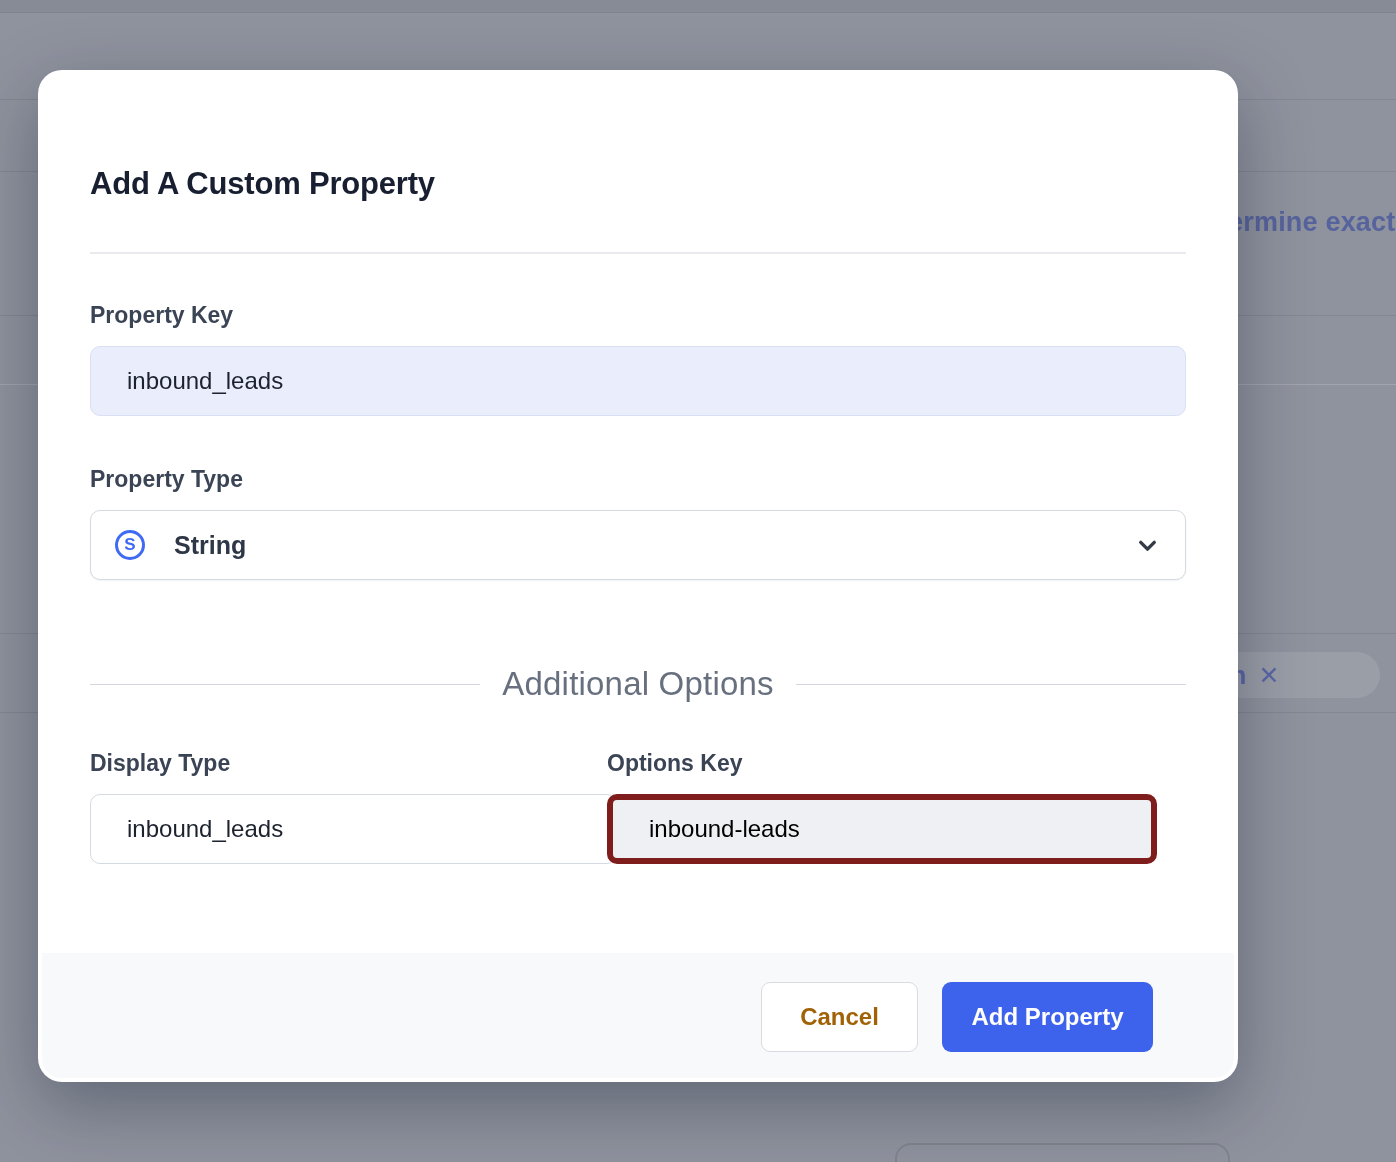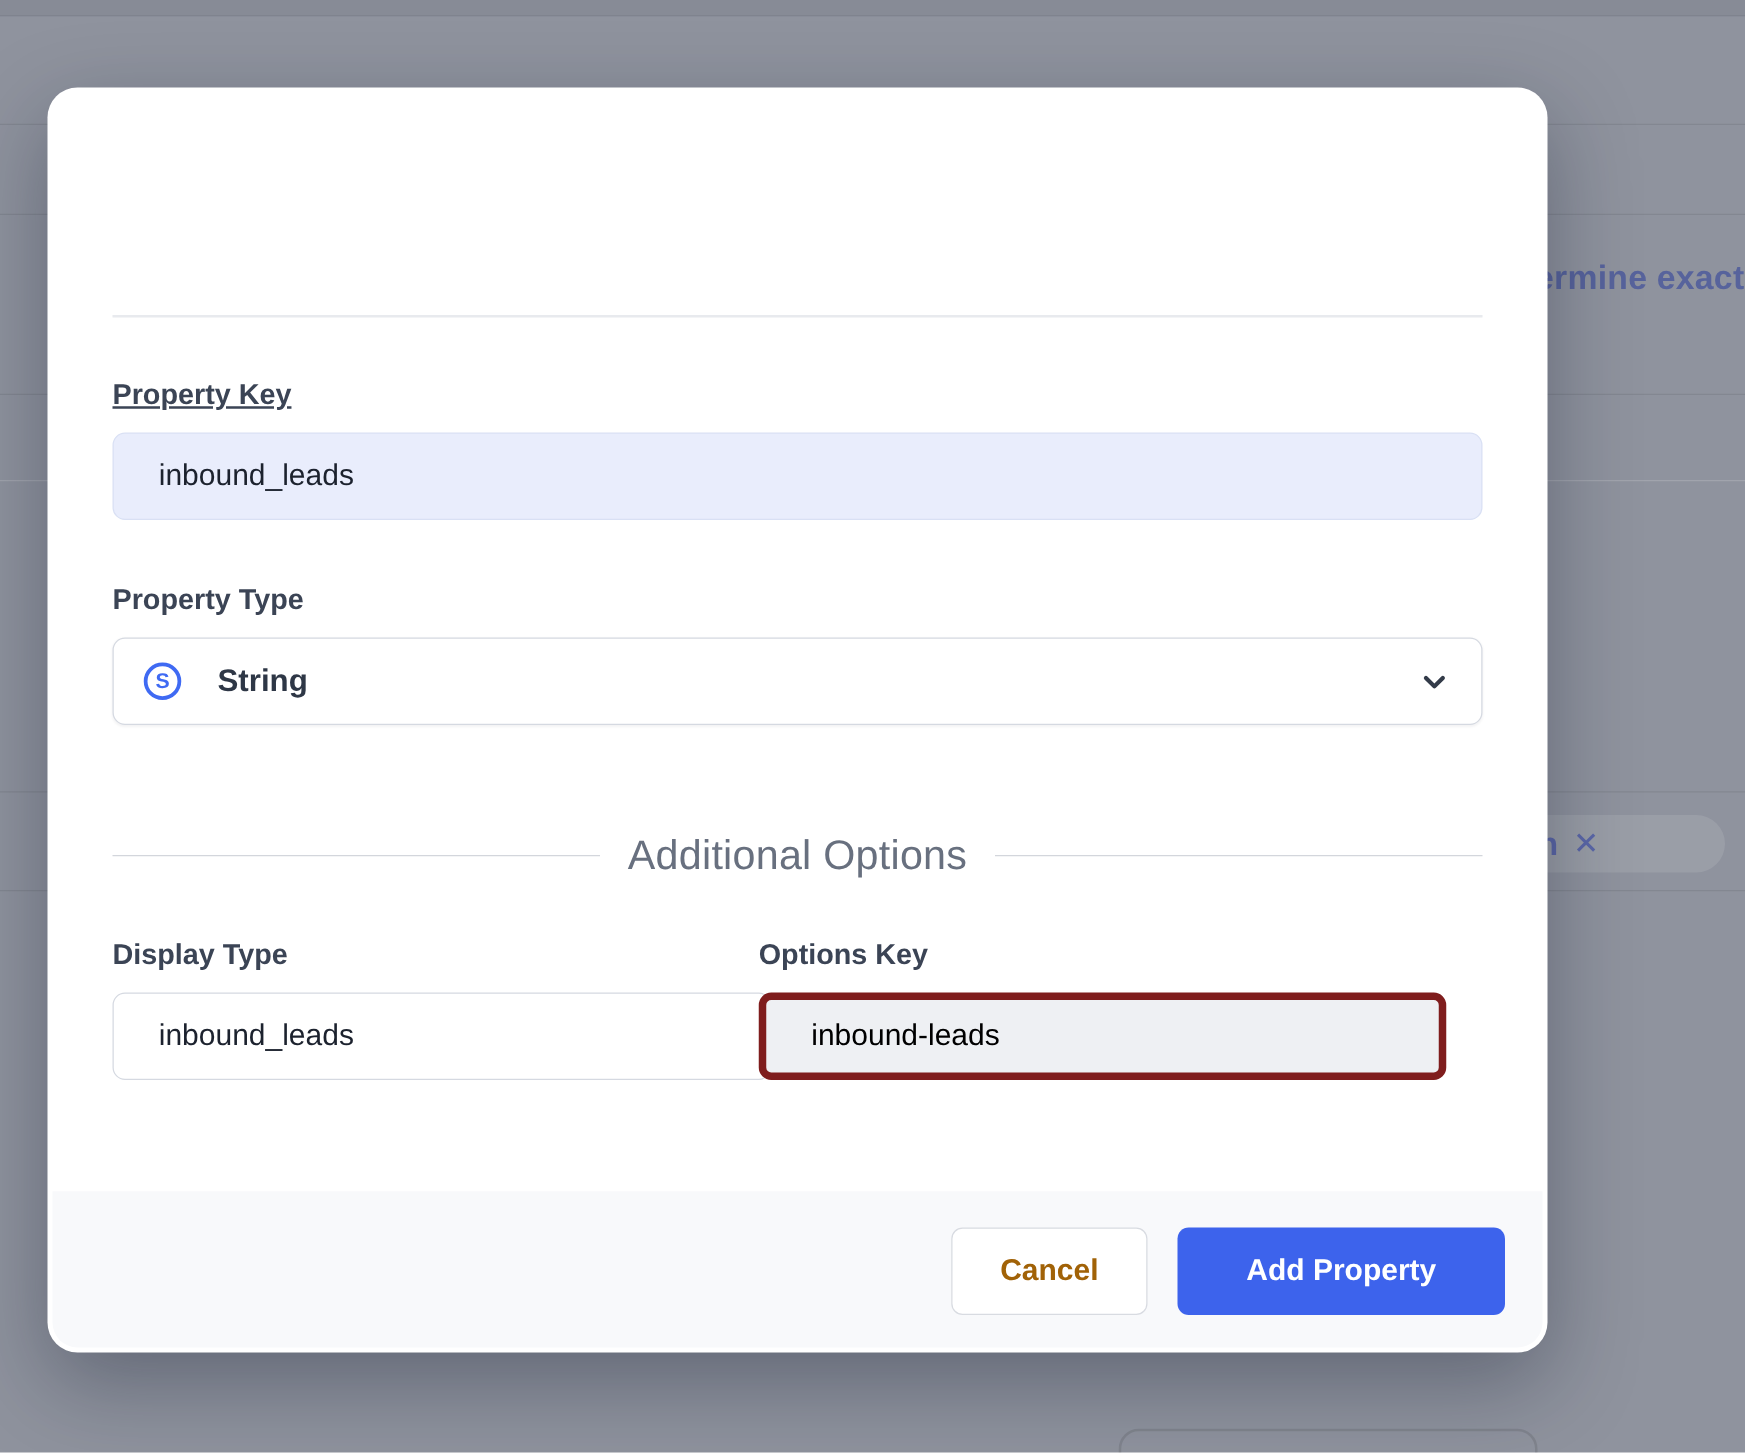--- a/index.html
+++ b/index.html
@@ -56,21 +56,21 @@
     font-size: 31px; font-weight: bold; color: #171f30;
     letter-spacing: -0.2px;
   }
   .title-divider {
     position: absolute; left: 52px; width: 1096px; top: 182px; height: 2px;
     background: #e8eaee;
   }
   .field-label {
     position: absolute; font-size: 23px; font-weight: 600; color: #3b4455;
   }
-  .lbl-key   { left: 52px; top: 232px; text-decoration: underline; }
+  .lbl-key   { left: 52px; top: 232px; }
   .lbl-type  { left: 52px; top: 396px; }
   .lbl-name  { left: 52px; top: 680px; }
   .lbl-dvc   { left: 569px; top: 680px; }
 
   .txt-input {
     position: absolute; height: 70px; border-radius: 10px;
     font-family: inherit; font-size: 24px; color: #1c222e;
     padding: 0 36px; outline: none;
   }
   .input-key {
@@ -120,21 +120,21 @@
   .btn {
     position: absolute; top: 912px; height: 70px; border-radius: 9px;
     font-family: inherit; font-size: 24px; font-weight: bold; cursor: pointer;
     display: flex; align-items: center; justify-content: center;
   }
   .btn-cancel {
     left: 723px; width: 157px;
     background: #ffffff; border: 1px solid #d8dbe1; color: #a16207;
   }
   .btn-submit {
-    left: 904px; width: 262px;
+    left: 904px; width: 211px;
     background: #3d63ec; border: none; color: #ffffff;
   }
 </style>
 </head>
 <body>
 
 <div class="backdrop">
   <div class="topbar"></div>
   <div class="bg-line l1"></div>
   <div class="bg-line l2"></div>
@@ -144,20 +144,21 @@
   <div class="bg-line l6"></div>
   <div class="bg-link">ermine exact</div>
   <div class="bg-chip">
     <span>rch</span>
     <span class="x">✕</span>
   </div>
   <div class="bg-ghost-btn"></div>
 </div>
 
 <div class="modal">
+  <div class="modal-title">Add A Custom Property</div>
   <div class="title-divider"></div>
 
   <label class="field-label lbl-key">Property Key</label>
   <input class="txt-input input-key" type="text" value="inbound_leads" style="">
 
   <label class="field-label lbl-type">Property Type</label>
   <div class="select">
     <span class="type-icon">S</span>
     <span class="select-value">String</span>
     <span class="select-chevron">

